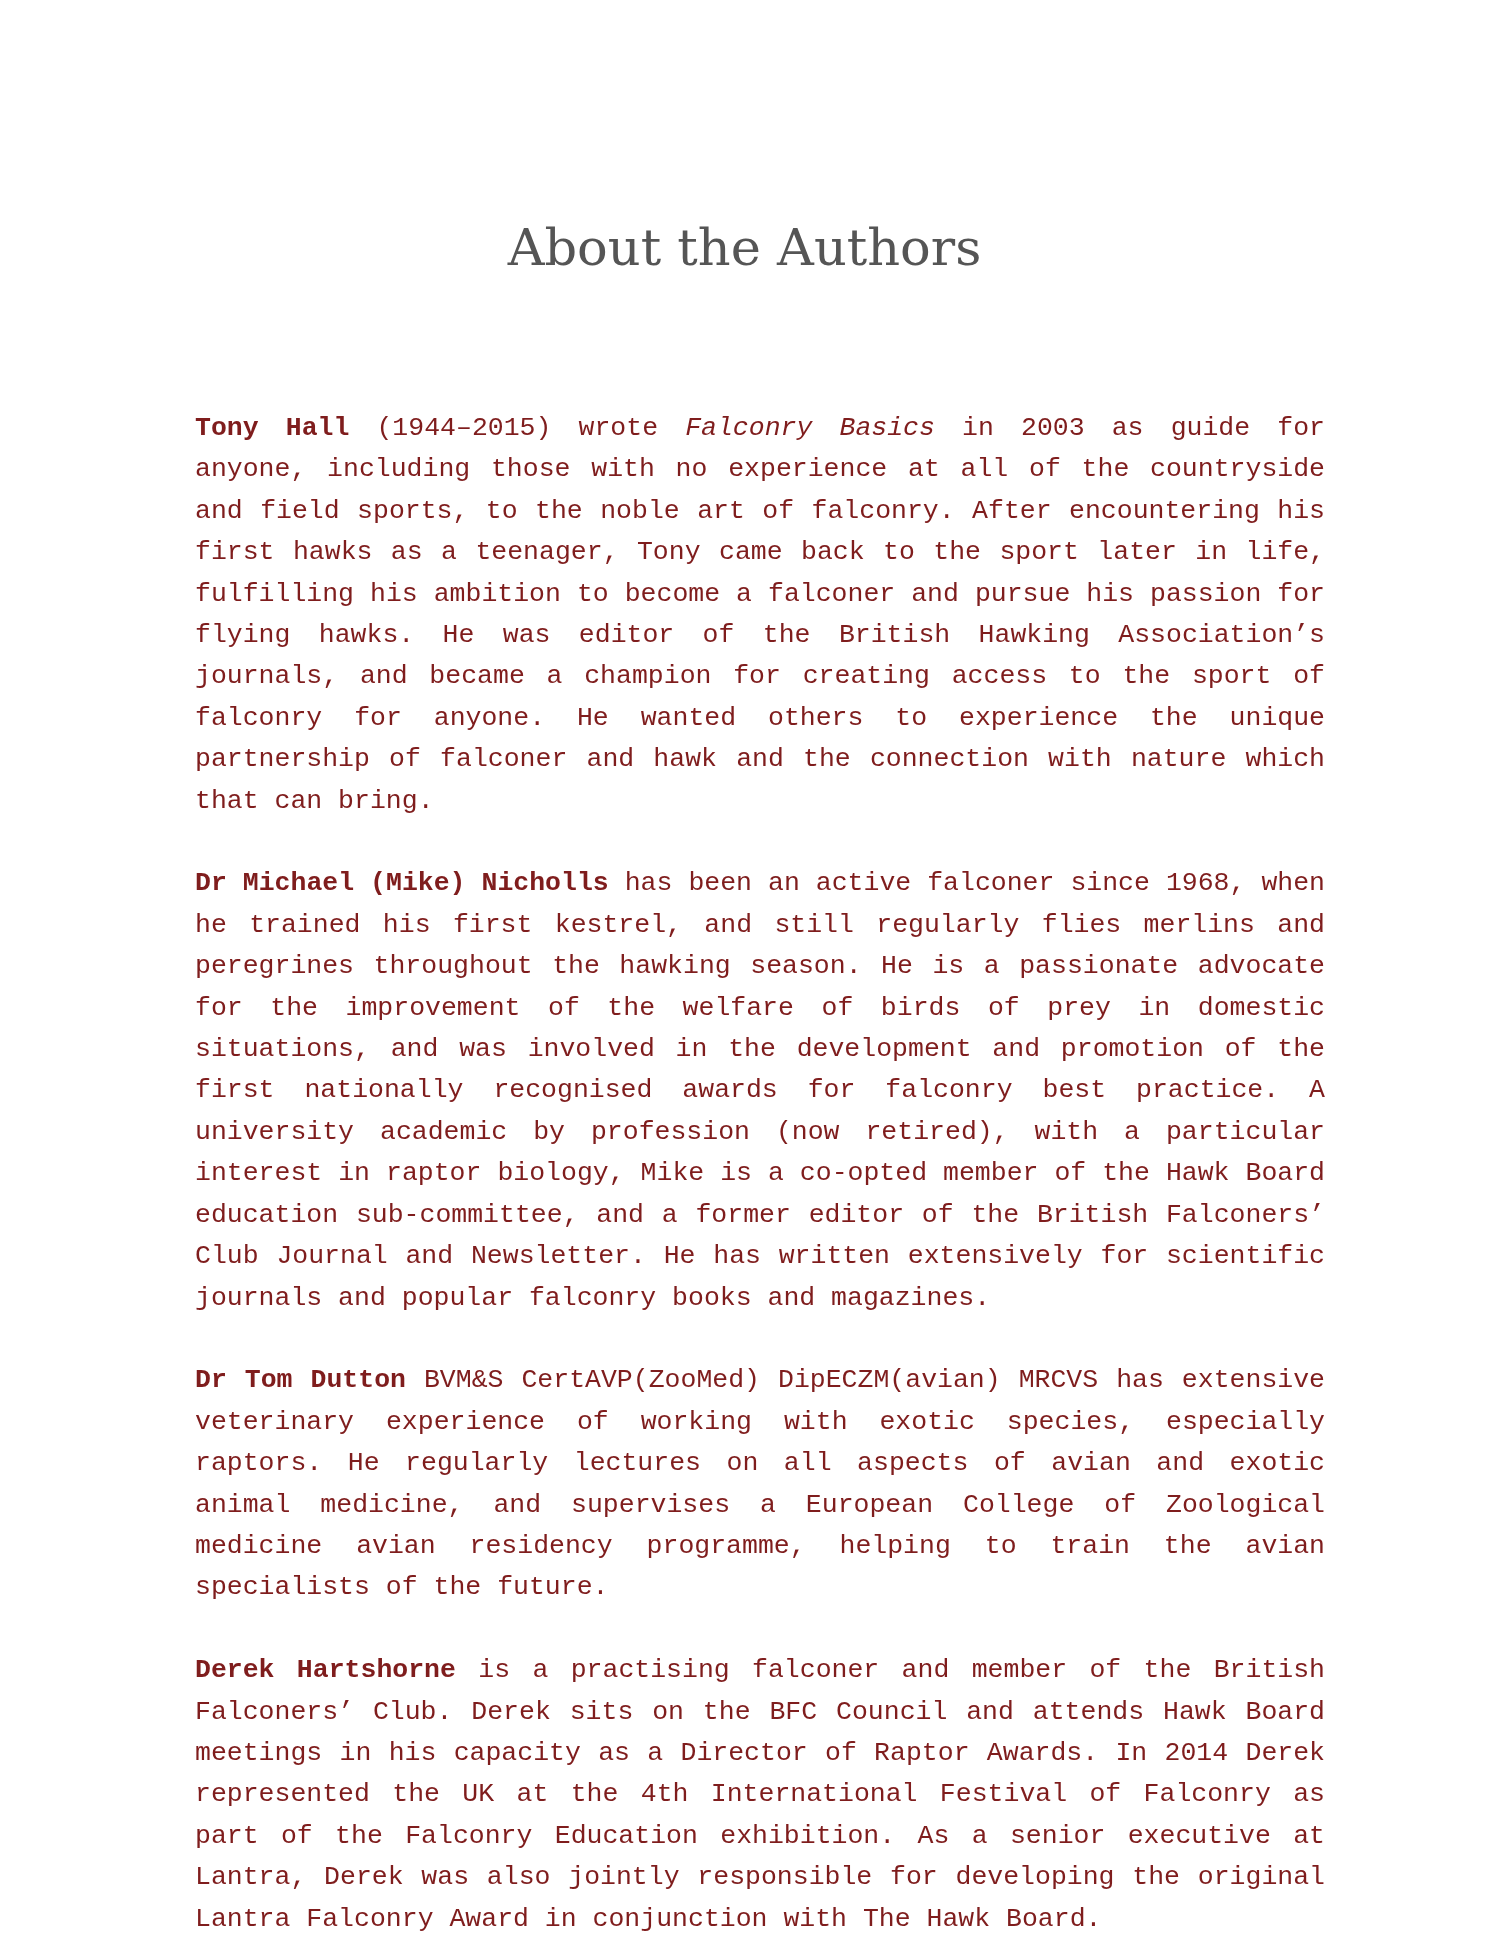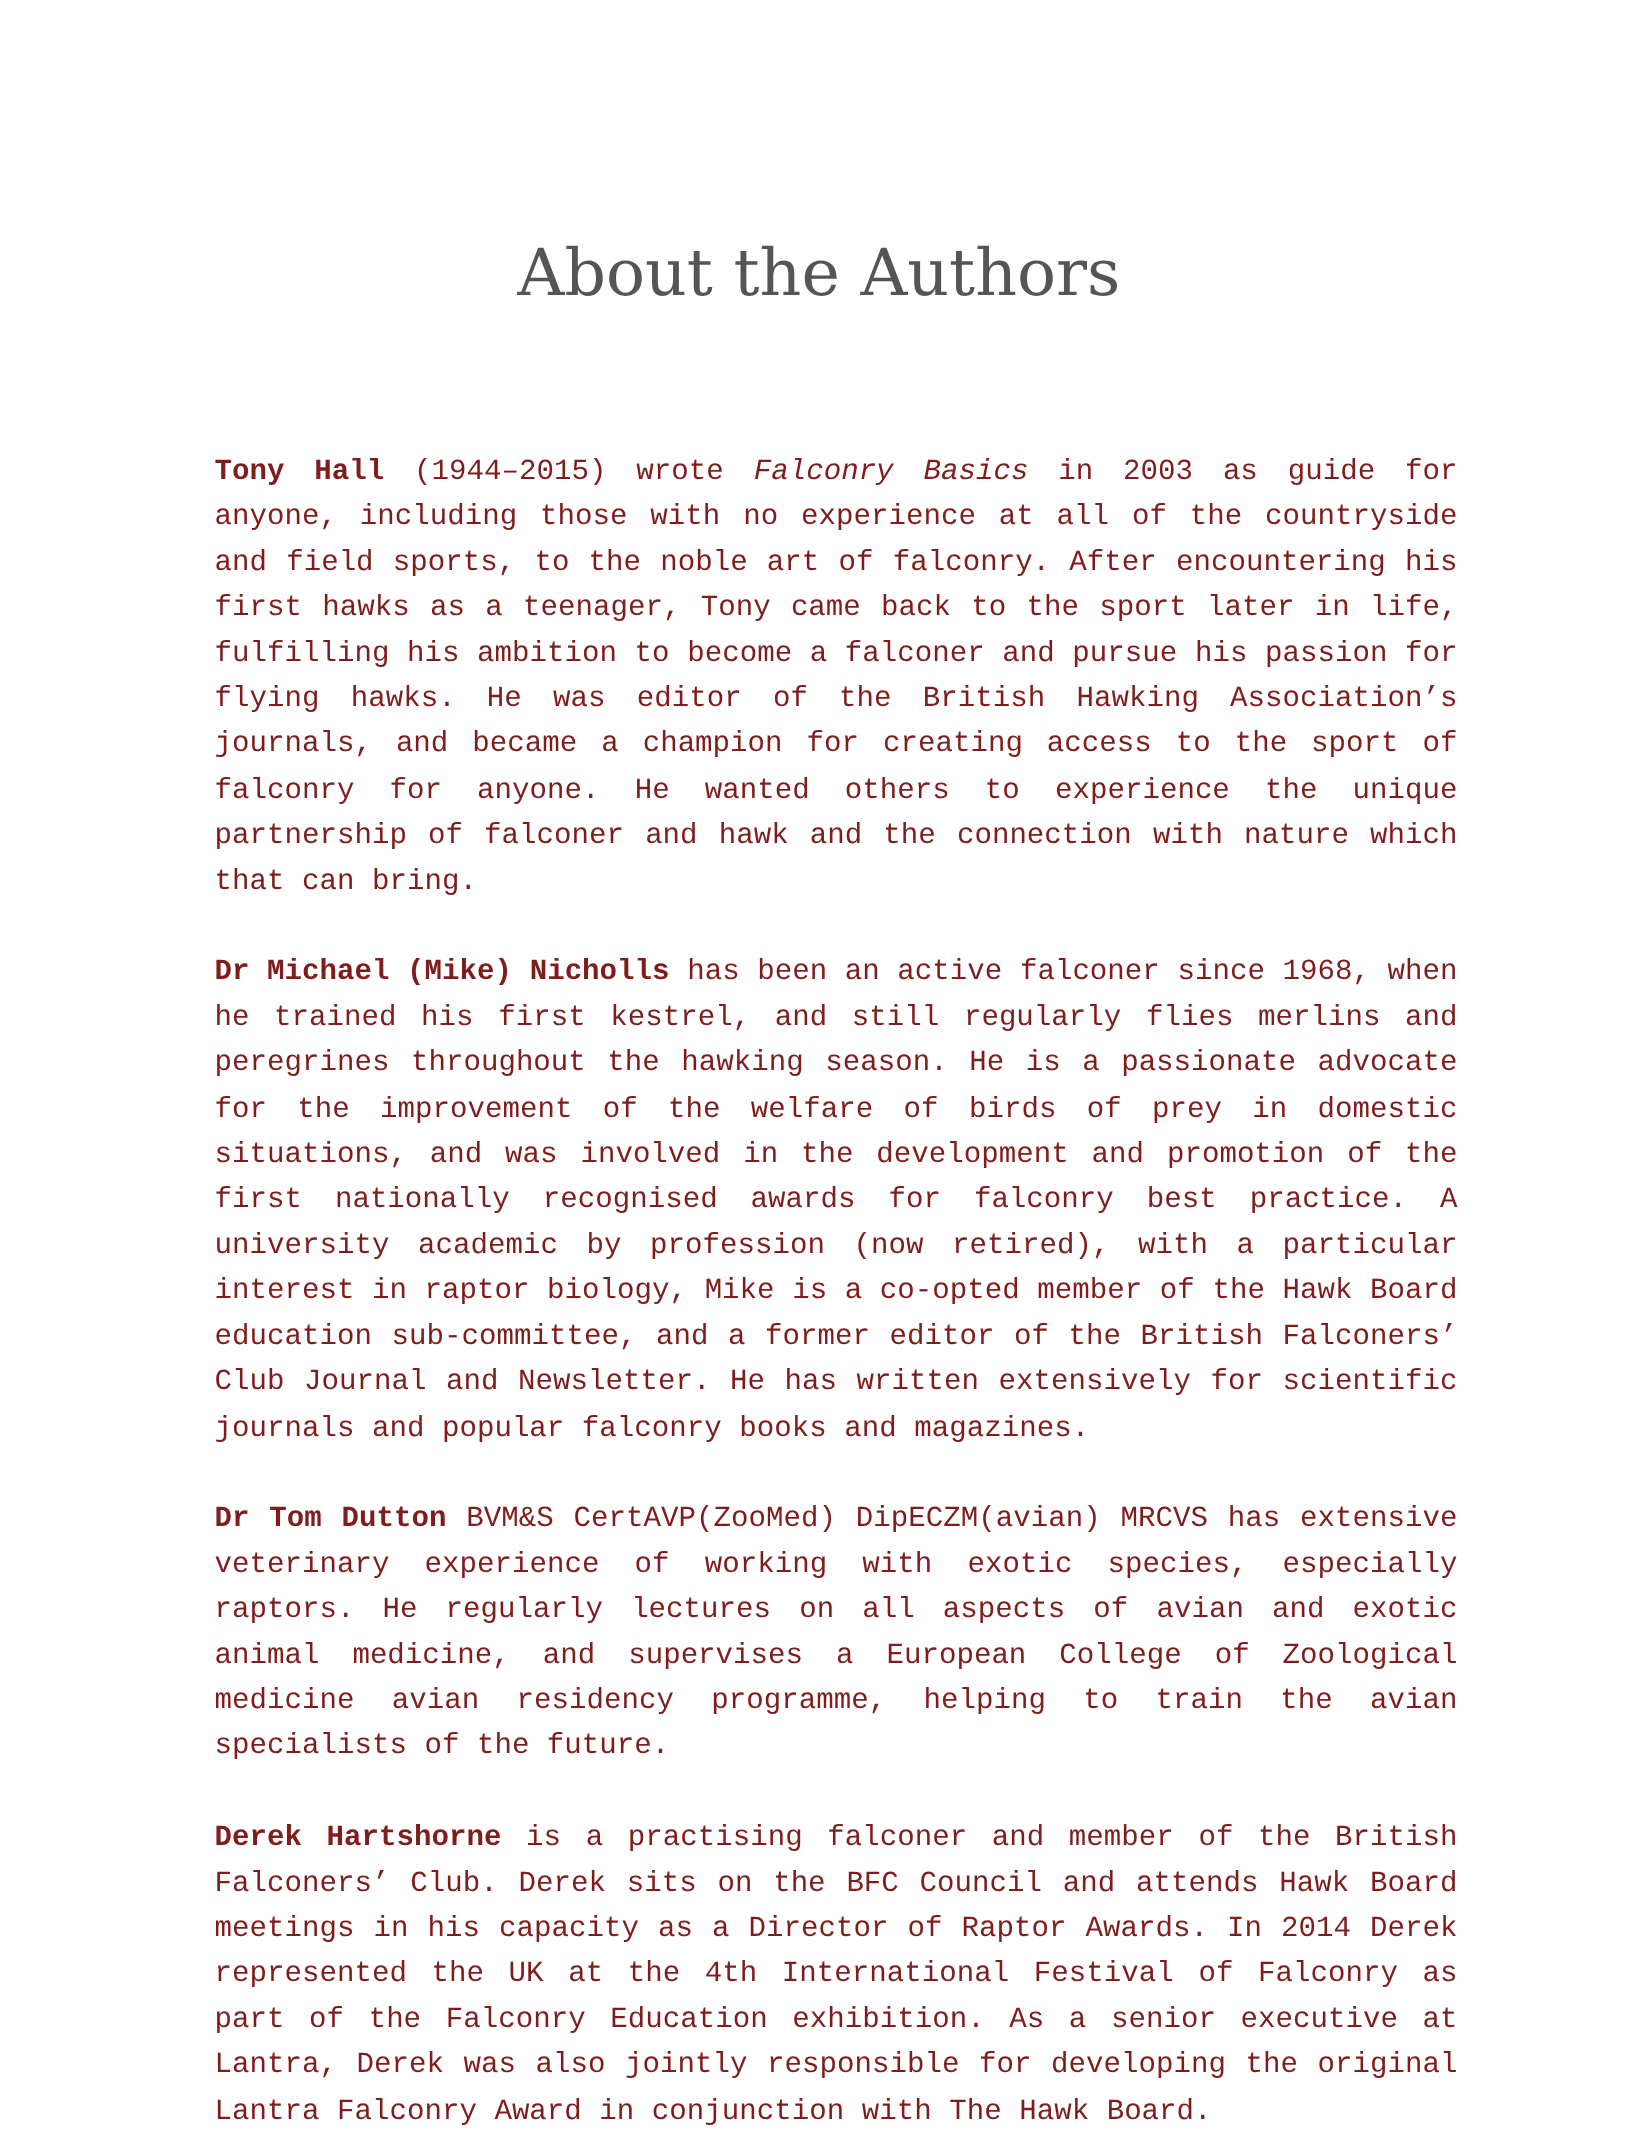--- a/index.html
+++ b/index.html
@@ -23,21 +23,21 @@
   }
   .title {
     position: absolute;
     left: 0;
     width: 1489px;
     top: 218px;
     margin: 0;
     text-align: center;
     font-family: "DejaVu Serif", "Liberation Serif", serif;
     font-weight: normal;
-    font-size: 59px;
+    font-size: 51px;
     letter-spacing: 0px;
     color: #555555;
     line-height: 60px;
   }
   .body-text {
     position: absolute;
     left: 195px;
     top: 408px;
     width: 1130px;
     font-family: Liberation Mono, monospace;

